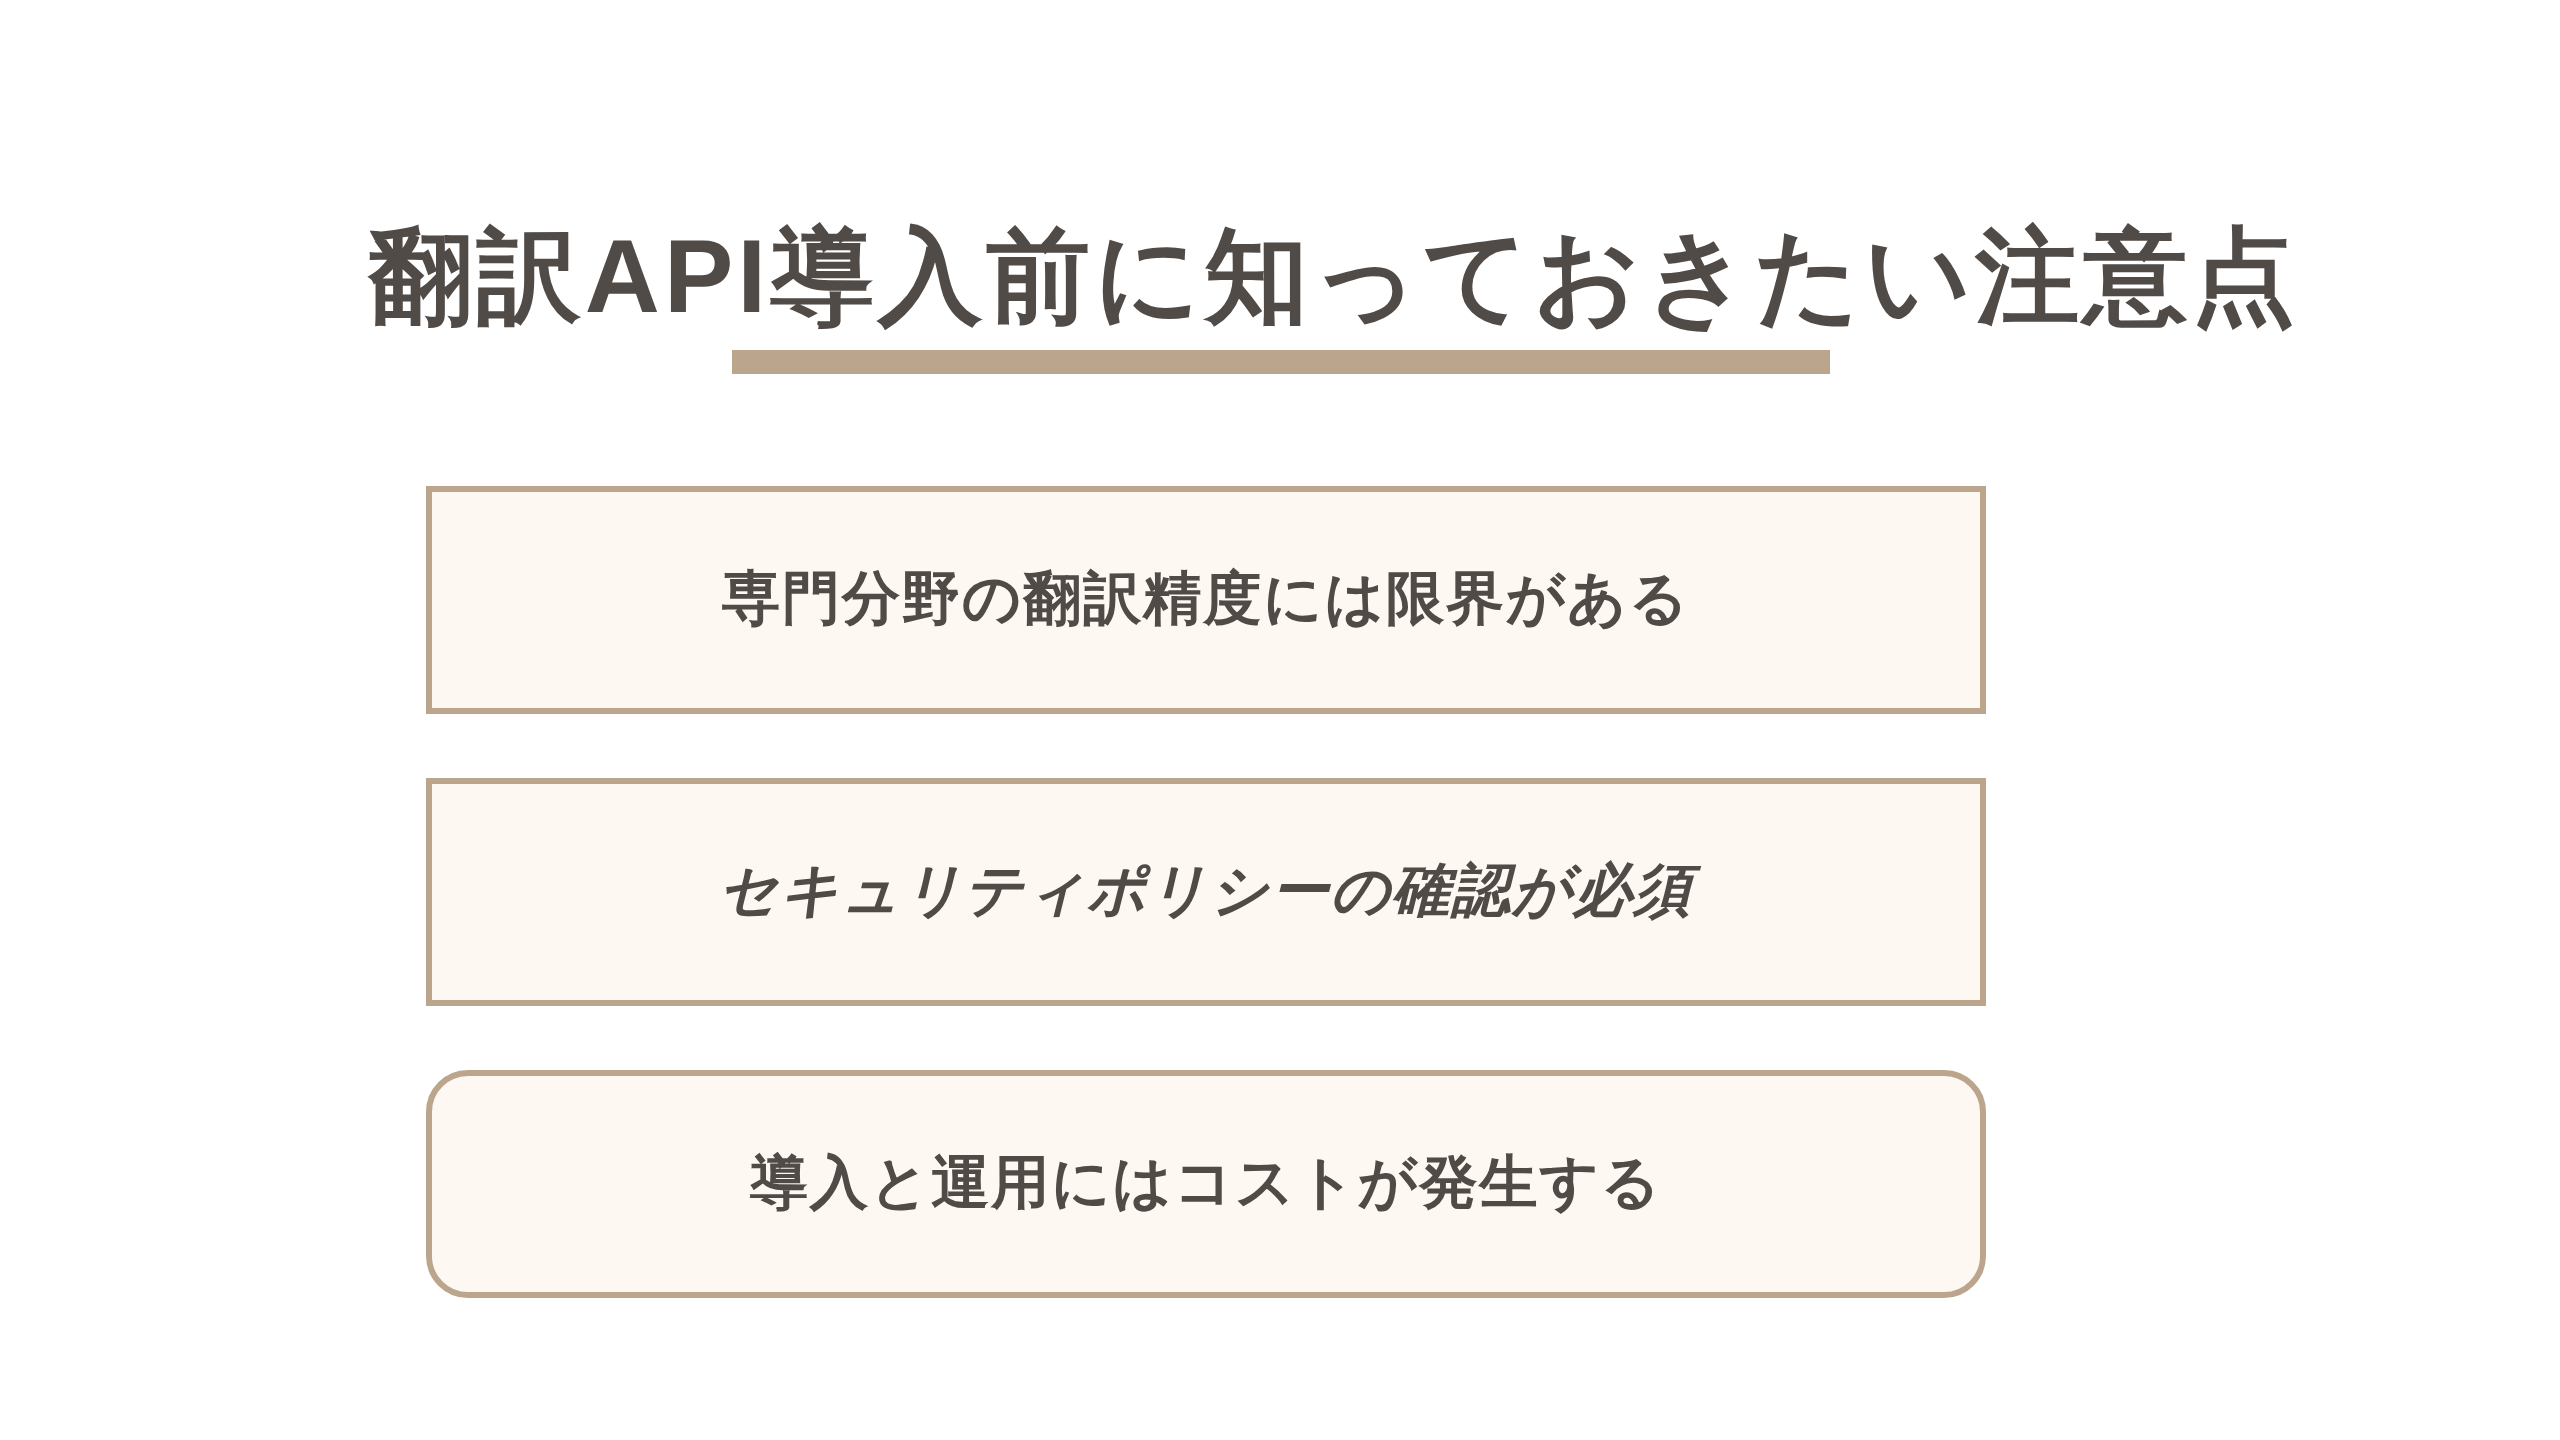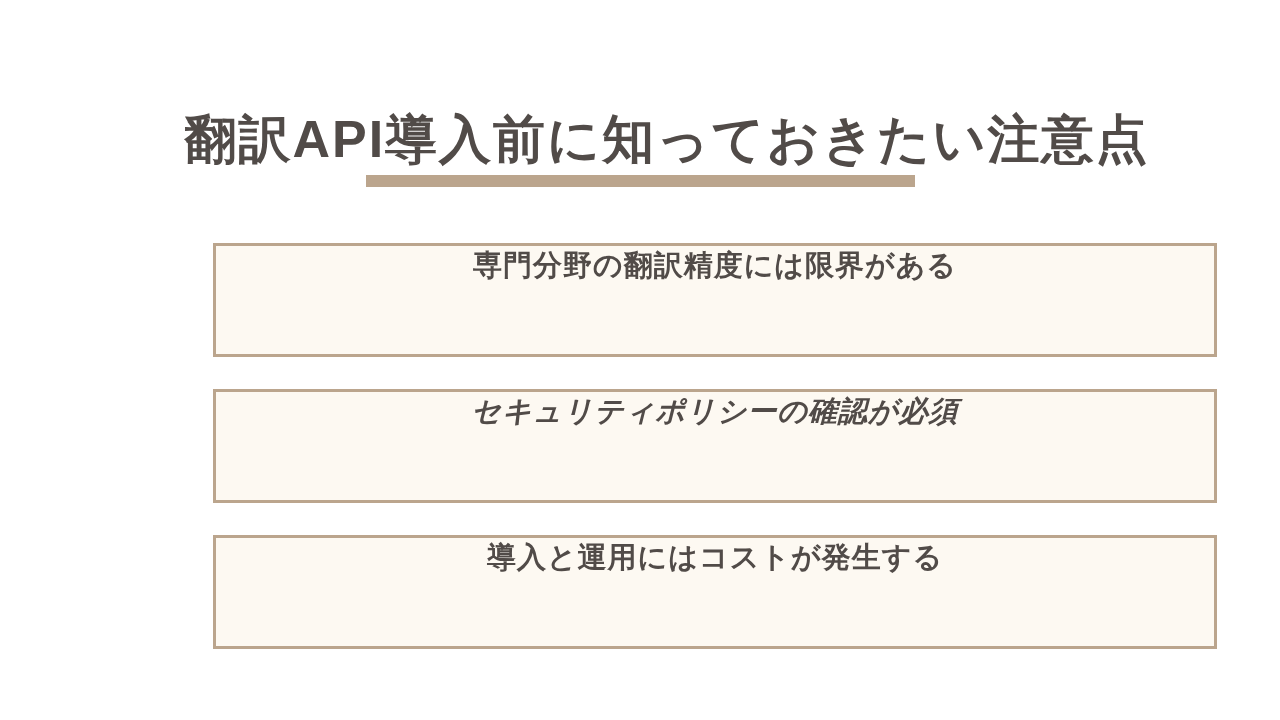--- a/index.html
+++ b/index.html
@@ -39,32 +39,32 @@
     position: absolute;
     top: 175px;
     left: 366px;
     width: 549px;
     height: 12px;
     background: var(--accent);
   }
   .point-card {
     position: absolute;
     left: 213px;
-    width: 1004px;
+    width: 780px;
     height: 114px;
     box-sizing: border-box;
     background: var(--card-bg);
     border: 3px solid var(--accent);
     display: flex;
-    align-items: flex-start;
+    align-items: center;
     justify-content: center;
   }
   .point-card.pos-0 { top: 243px; }
   .point-card.pos-1 { top: 389px; font-style: italic; }
-  .point-card.pos-2 { top: 535px; }
+  .point-card.pos-2 { top: 535px; border-radius: 21px; }
   .point-label {
     font-size: 29px;
     font-weight: bold;
     letter-spacing: 1px;
     color: var(--text);
     white-space: nowrap;
   }
 </style>
 </head>
 <body>

